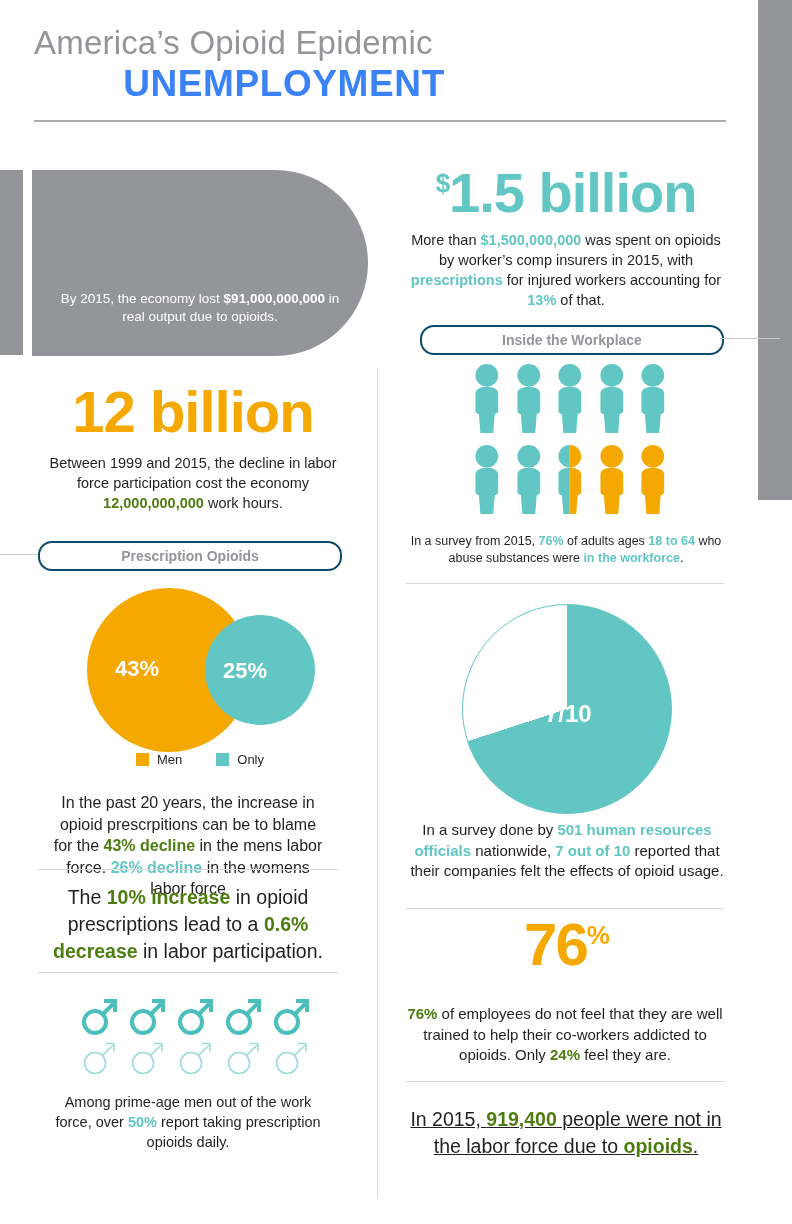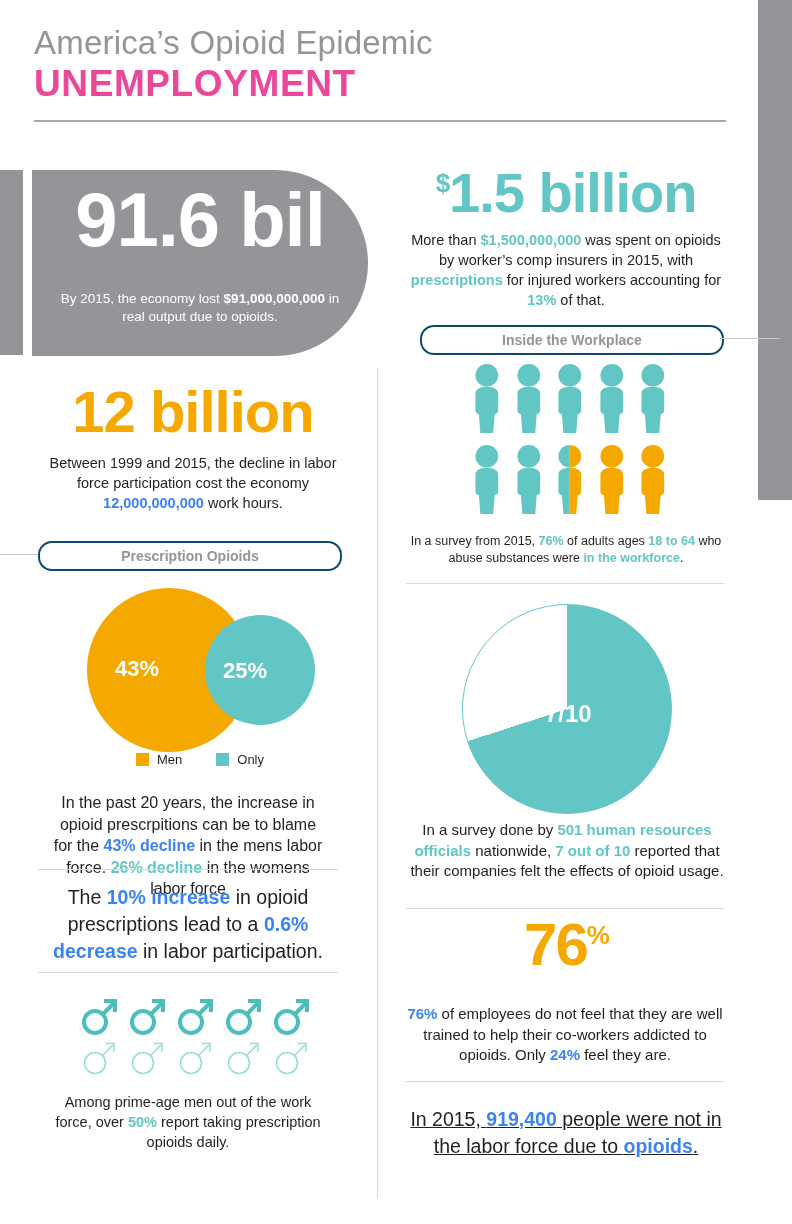--- a/index.html
+++ b/index.html
@@ -9,21 +9,21 @@
     font-family:"Liberation Sans","DejaVu Sans",sans-serif;
     color:#231f20;
     position:relative;
     overflow:hidden;
   }
   .page{position:relative;width:688px;height:1224px;}
 
   
   .hdr{position:absolute;left:34px;top:26px;width:500px;}
   .hdr-sub{font-size:33px;color:#939598;font-weight:400;letter-spacing:.2px;line-height:1.05;}
-  .hdr-main{font-size:37px;color:#ec4899;font-weight:bold;letter-spacing:.6px;line-height:1.12;margin-top:2px;}
+  .hdr-main{font-size:37px;color:#3b82f6;font-weight:bold;letter-spacing:.6px;line-height:1.12;margin-top:2px;text-align:center;}
   .hdr-rule{position:absolute;left:34px;top:120px;width:692px;height:2px;background:#a7a9ac;}
 
   
   .bar-left{position:absolute;left:0;top:170px;width:23px;height:185px;background:#939598;}
   .bar-right{position:absolute;left:758px;top:0px;width:34px;height:500px;background:#939598;}
 
   
   .blob{position:absolute;left:32px;top:170px;width:336px;height:186px;background:#939598;
         border-radius:0 93px 93px 0;}
   .blob-num{position:absolute;left:0;top:12px;width:336px;text-align:center;color:#ffffff;
@@ -35,21 +35,21 @@
   .vdiv{position:absolute;left:377px;top:368px;width:1px;height:830px;background:#d7d8da;}
 
   
   .pill{position:absolute;height:26px;border:2px solid #0c4a6e;border-radius:14px;background:#fff;
         display:flex;align-items:center;justify-content:center;
         font-size:14px;font-weight:bold;color:#939598;}
   .pill-line{position:absolute;height:1px;background:#c7c8ca;}
   .big-orange{font-size:58px;font-weight:bold;color:#F5A800;text-align:center;line-height:1;letter-spacing:-1px;}
   .cap{font-size:14.5px;line-height:1.38;text-align:center;color:#231f20;}
   .cap.small{font-size:16px;line-height:1.35;}
-  .or{color:#3b82f6;font-weight:bold;}
+  .or{color:#4d7c0f;font-weight:bold;}
   .tl{color:#62C6C4;font-weight:bold;}
 
   
   .venn{position:absolute;left:55px;top:588px;width:290px;height:170px;}
   .c-orange{position:absolute;left:32px;top:0px;width:164px;height:164px;border-radius:50%;background:#F5A800;}
   .c-teal{position:absolute;left:150px;top:27px;width:110px;height:110px;border-radius:50%;background:#62C6C4;}
   .venn-lbl{position:absolute;color:#fff;font-weight:bold;font-size:22px;}
   .venn-lbl.a{left:60px;top:68px;}
   .venn-lbl.b{left:168px;top:70px;}
   .legend{position:absolute;left:55px;top:752px;width:290px;display:flex;justify-content:center;gap:34px;font-size:13px;}
@@ -91,21 +91,20 @@
   <div class="hdr">
     <div class="hdr-sub">America’s Opioid Epidemic</div>
     <div class="hdr-main">UNEMPLOYMENT</div>
   </div>
   <div class="hdr-rule"></div>
 
   <div class="bar-left"></div>
   <div class="bar-right"></div>
 
   <div class="blob">
-    <div class="blob-num">91.6 bil</div>
     <div class="blob-cap">
       <span>By 2015, the economy lost </span><b>$91,000,000,000</b><span> in real output due to opioids.</span>
     </div>
   </div>
 
   <div class="big-teal">
     <span class="dollar">$</span><span>1.5 billion</span>
   </div>
   <div class="cap" style="position:absolute;left:406px;top:230px;width:320px;">
     <span>More than </span><span class="tl">$1,500,000,000</span><span> was spent on opioids by worker’s comp insurers in 2015, with </span><span class="tl">prescriptions</span><span> for injured workers accounting for </span><span class="tl">13%</span><span> of that.</span>

